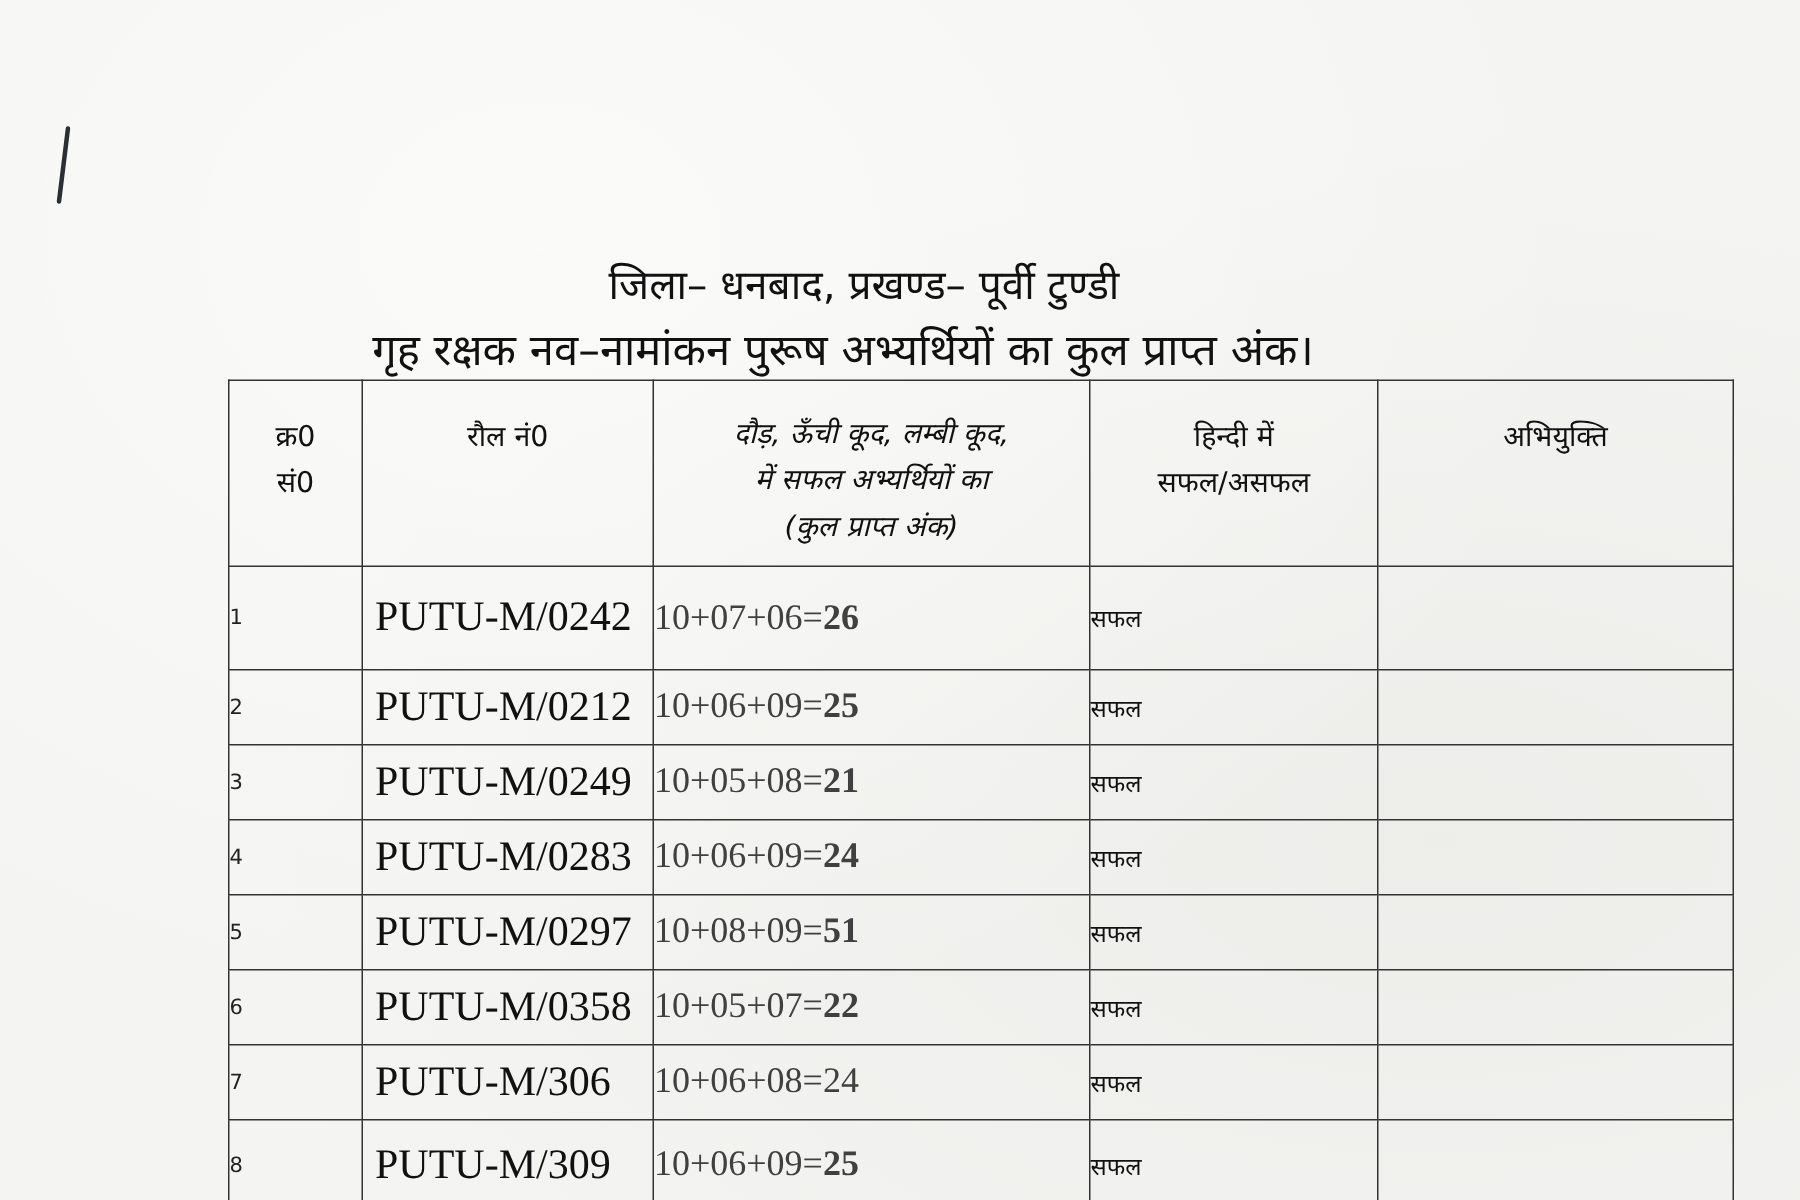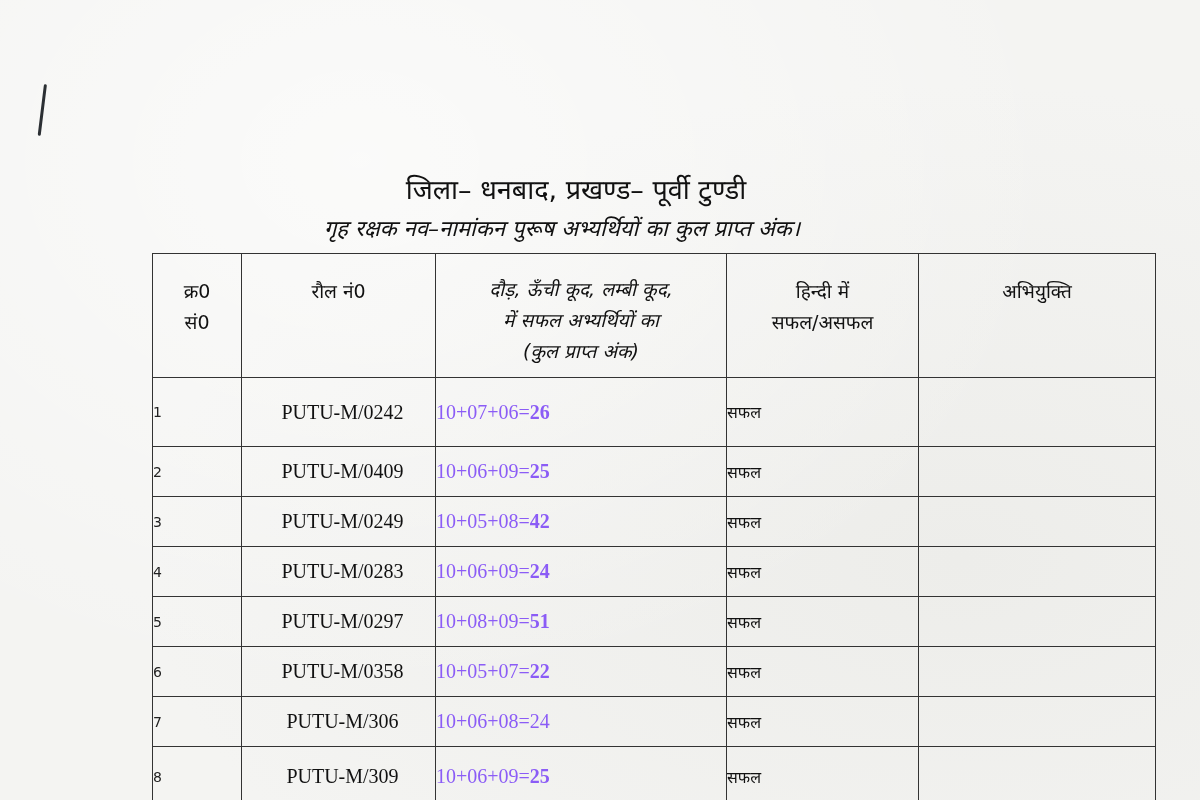--- a/index.html
+++ b/index.html
@@ -45,24 +45,23 @@
       white-space: nowrap;
     }
     .title-1 {
       top: 170px;
       font-size: 27px;
       padding-left: 28px;
       box-sizing: border-box;
     }
     .title-2 {
       top: 212px;
-      font-size: 22px;
+      font-size: 29px;
       padding-left: 0;
       box-sizing: border-box;
-      font-style: italic;
     }
     table.results {
       position: absolute;
       left: 152px;
       top: 253px;
       border-collapse: collapse;
       table-layout: fixed;
     }
     table.results td, table.results th {
       border: 1.5px solid #333;
@@ -87,29 +86,29 @@
     tr.data-row { height: 50px; }
     tr.data-row.first { height: 69px; }
     tr.data-row.last { height: 60px; }
     .sno {
       font-family: "DejaVu Sans", sans-serif;
       font-size: 14px;
       color: #222;
     }
     .roll {
       font-family: "Liberation Serif", serif;
-      font-size: 20px;
-      color: #111;
-      text-align: center;
+      font-size: 28px;
+      color: #111;
+      text-align: left;
       padding-left: 8px !important;
     }
     .score {
       font-family: "Liberation Serif", serif;
-      font-size: 20px;
-      color: #8b5cf6;
+      font-size: 24px;
+      color: #404040;
     }
     .score b { font-weight: bold; }
     .status {
       font-family: "DejaVu Sans", sans-serif;
       font-size: 16px;
       color: #111;
     }
     tr.data-row.first td { padding-top: 0; }
   </style>
 </head>
@@ -154,29 +153,29 @@
 
   <tr class="data-row first">
     <td class="sno">1</td>
     <td class="roll">PUTU-M/0242</td>
     <td class="score"><span>10+07+06=</span><b>26</b></td>
     <td class="status">सफल</td>
     <td></td>
   </tr>
   <tr class="data-row">
     <td class="sno">2</td>
-    <td class="roll">PUTU-M/0409</td>
+    <td class="roll">PUTU-M/0212</td>
     <td class="score"><span>10+06+09=</span><b>25</b></td>
     <td class="status">सफल</td>
     <td></td>
   </tr>
   <tr class="data-row">
     <td class="sno">3</td>
     <td class="roll">PUTU-M/0249</td>
-    <td class="score"><span>10+05+08=</span><b>42</b></td>
+    <td class="score"><span>10+05+08=</span><b>21</b></td>
     <td class="status">सफल</td>
     <td></td>
   </tr>
   <tr class="data-row">
     <td class="sno">4</td>
     <td class="roll">PUTU-M/0283</td>
     <td class="score"><span>10+06+09=</span><b>24</b></td>
     <td class="status">सफल</td>
     <td></td>
   </tr>

